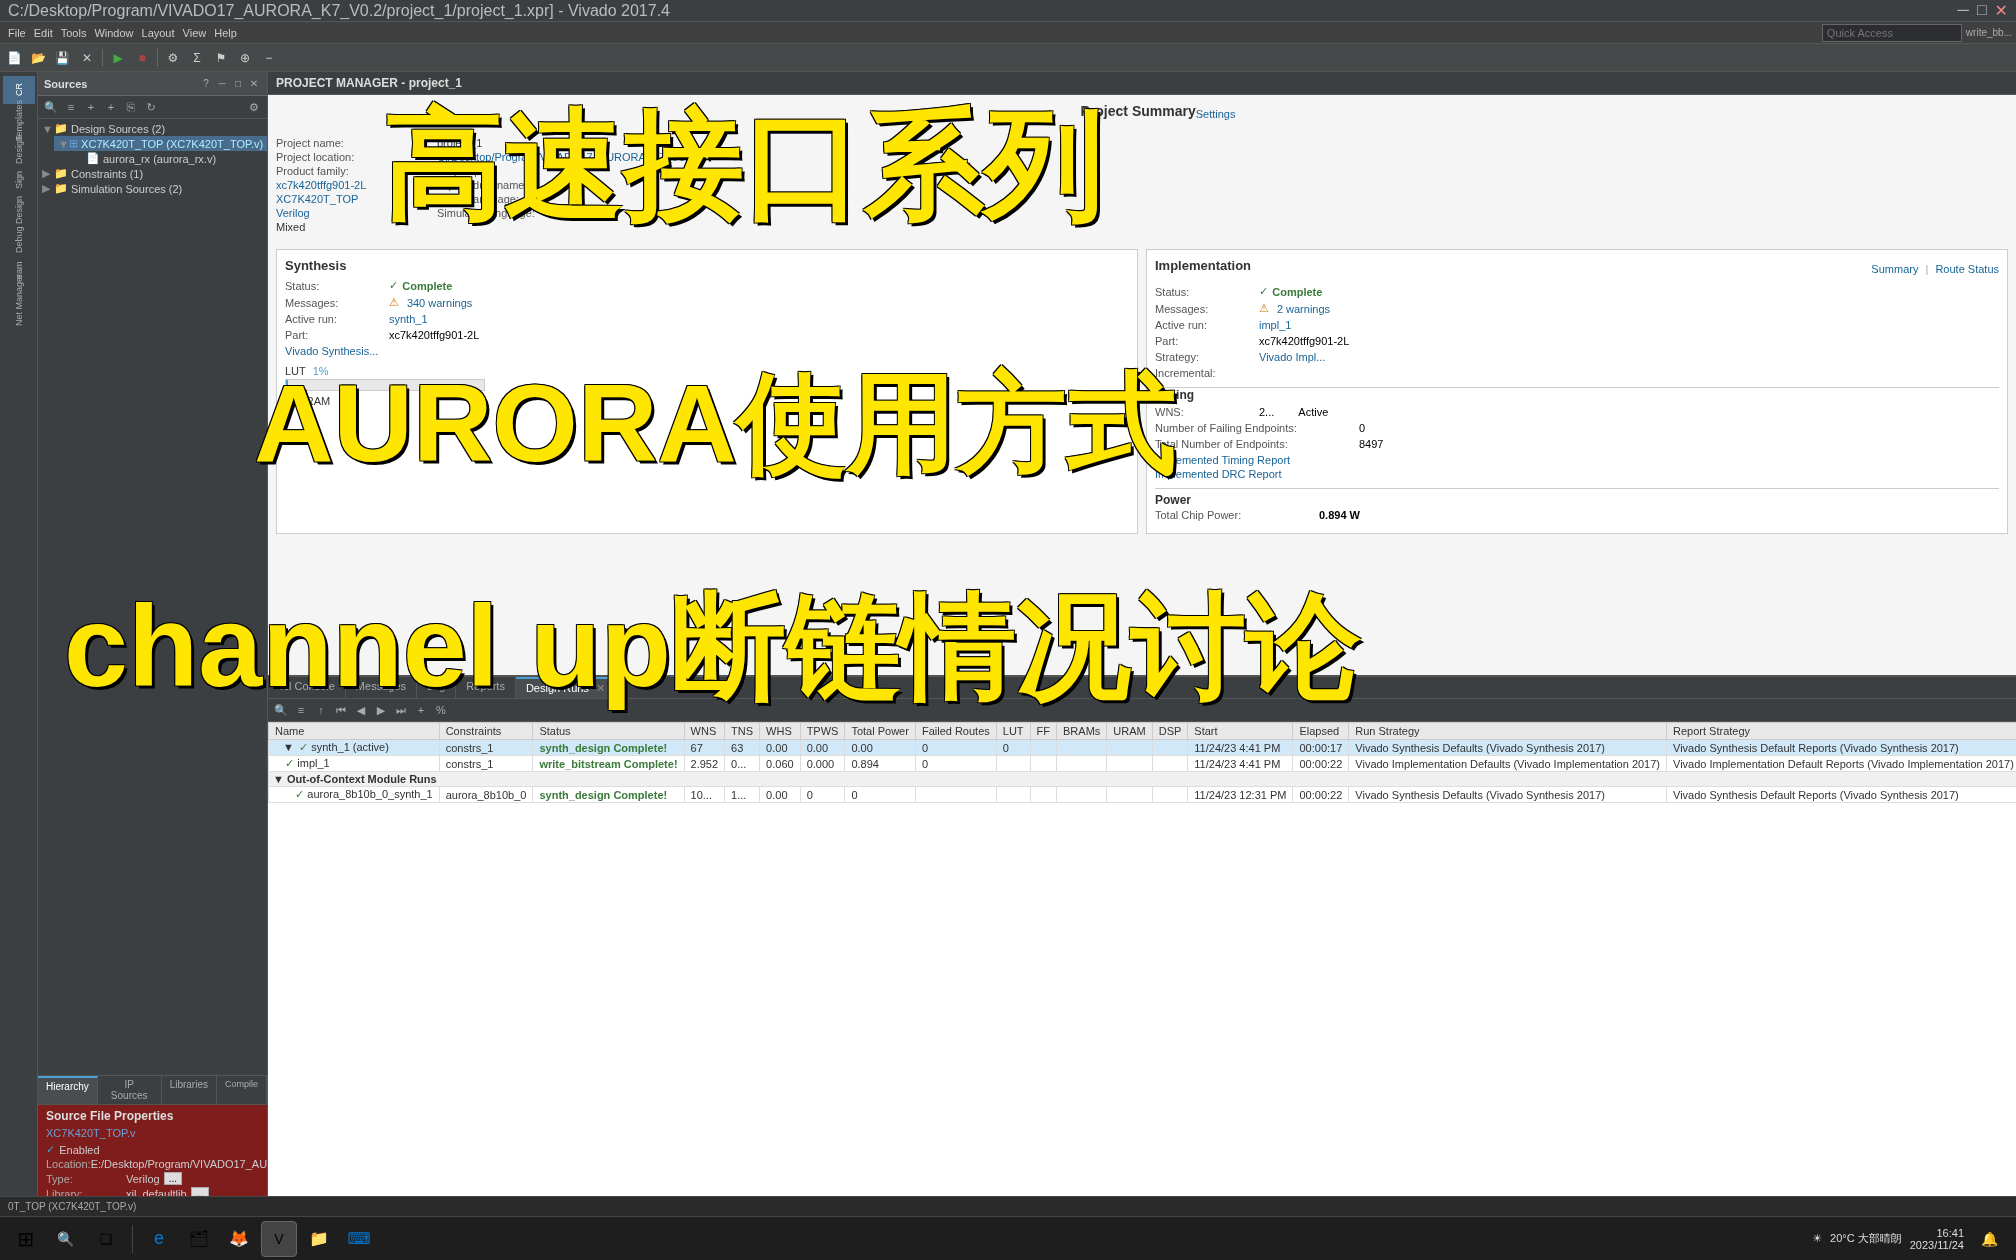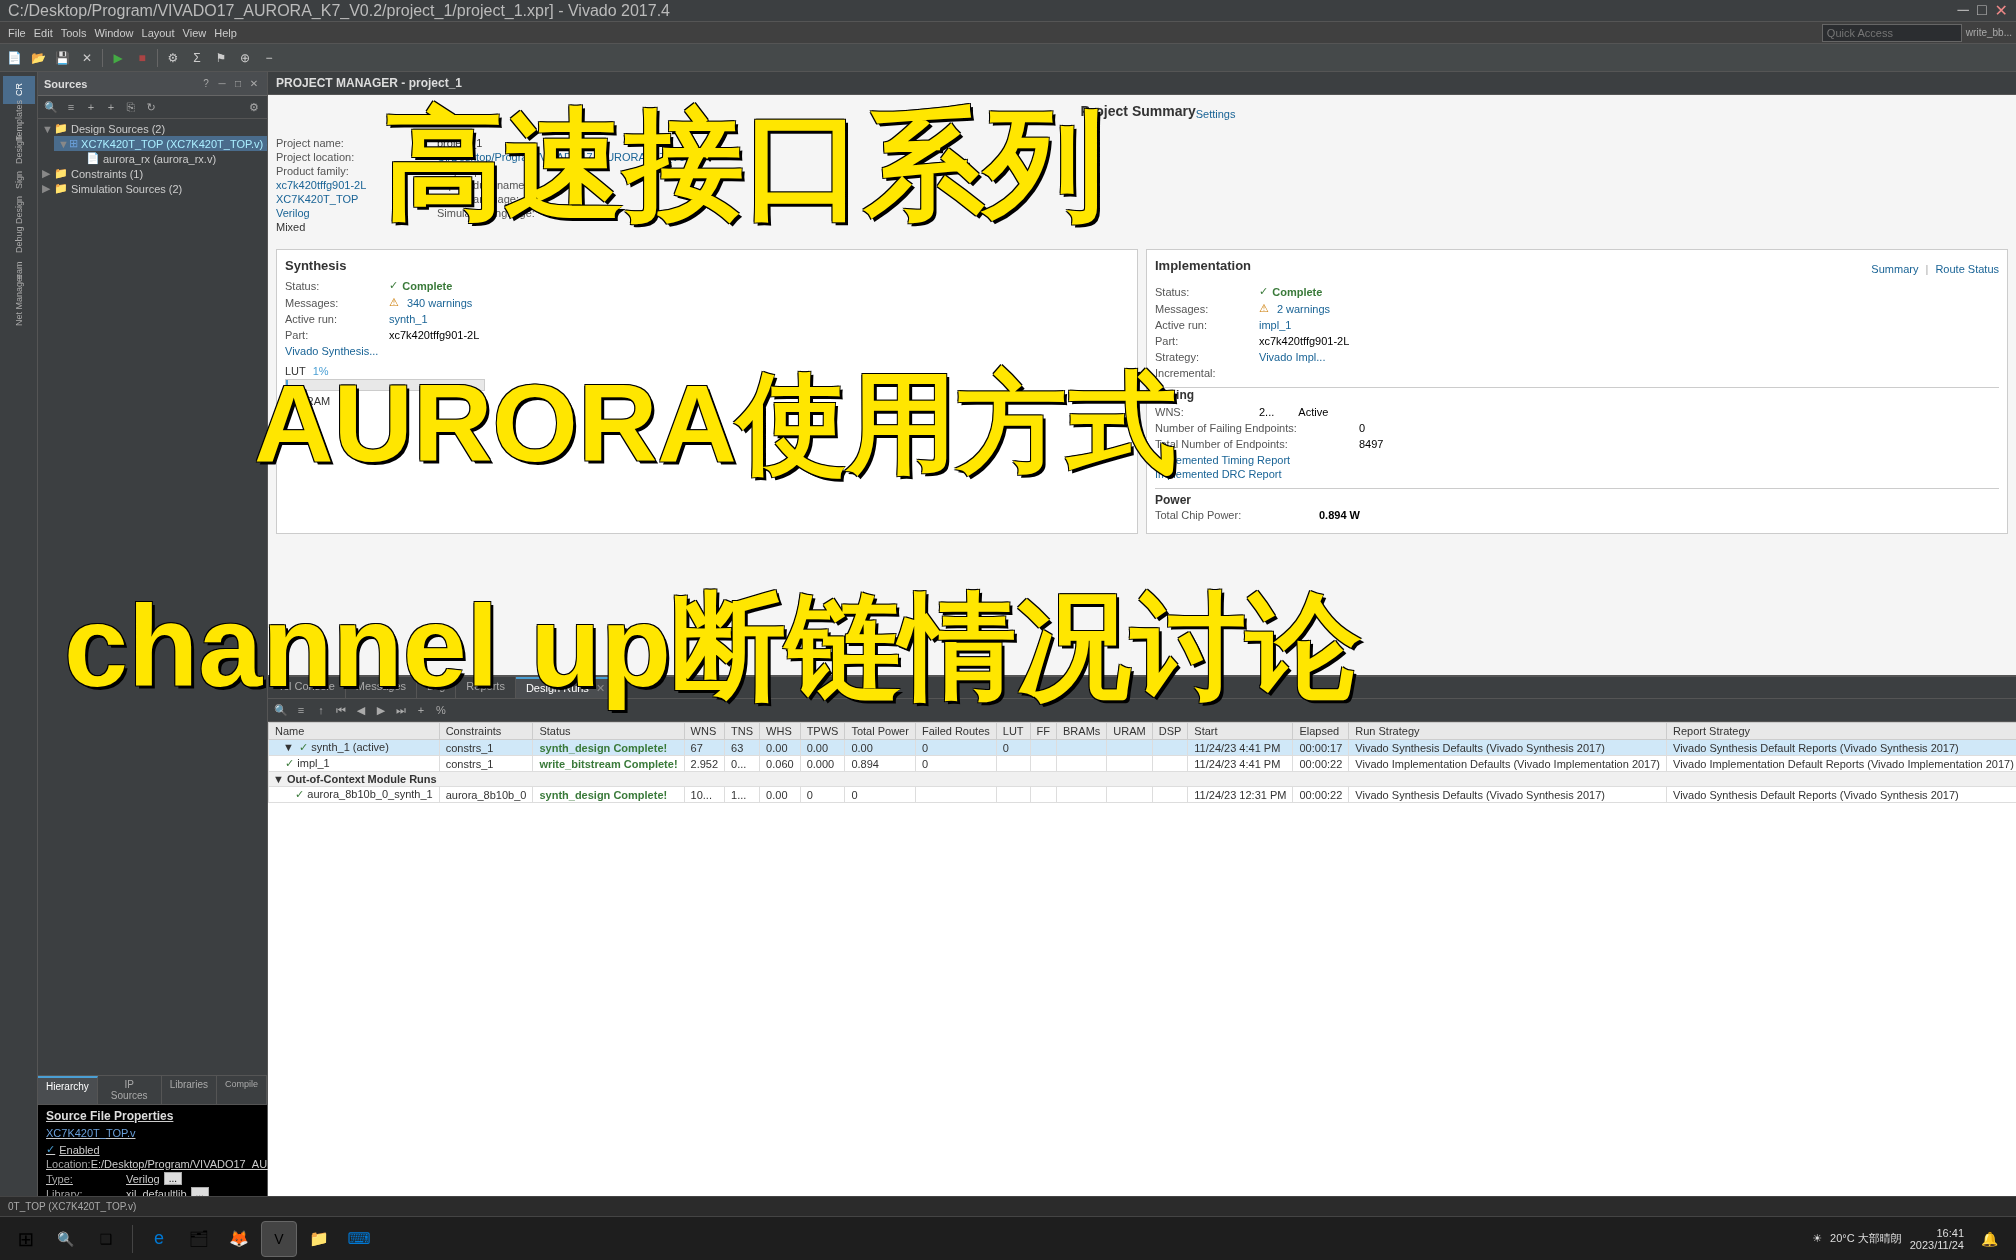--- a/index.html
+++ b/index.html
@@ -172,25 +172,24 @@
     }
     .tree-item.selected { background: #4a6c8c; }
     .tree-arrow { width: 12px; color: #888; }
     .tree-icon { width: 14px; color: #6a9fd8; margin-right: 3px; }
     .tree-label { color: #ccc; }
     .tree-sub { padding-left: 16px; }
 
     
     .source-props {
       border-top: 1px solid #555;
-      background: #000000;
+      background: #7f1d1d;
       padding: 4px 8px;
       font-size: 11px;
       color: #ccc;
-      text-decoration: underline;
     }
     .props-title {
       font-weight: bold;
       font-size: 12px;
       margin-bottom: 4px;
       color: #ddd;
     }
     .props-file {
       color: #6a9fd8;
       margin-bottom: 4px;

